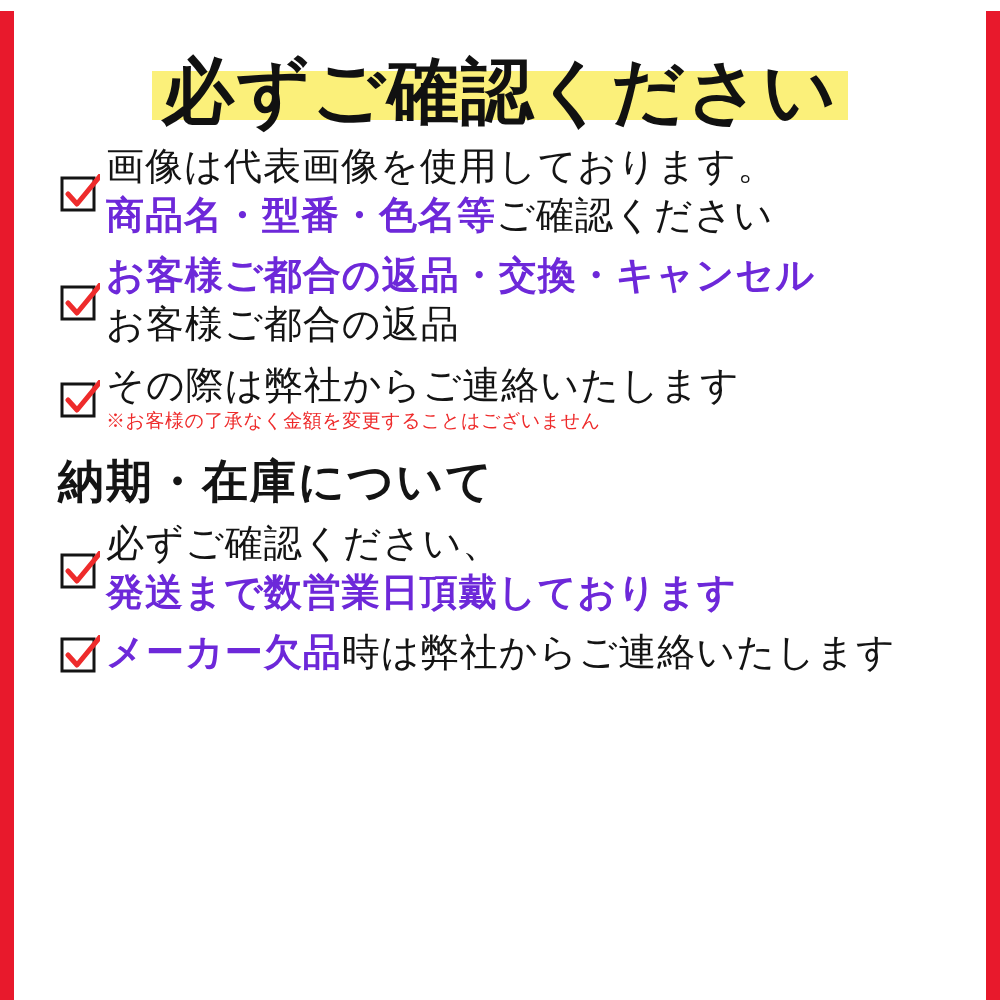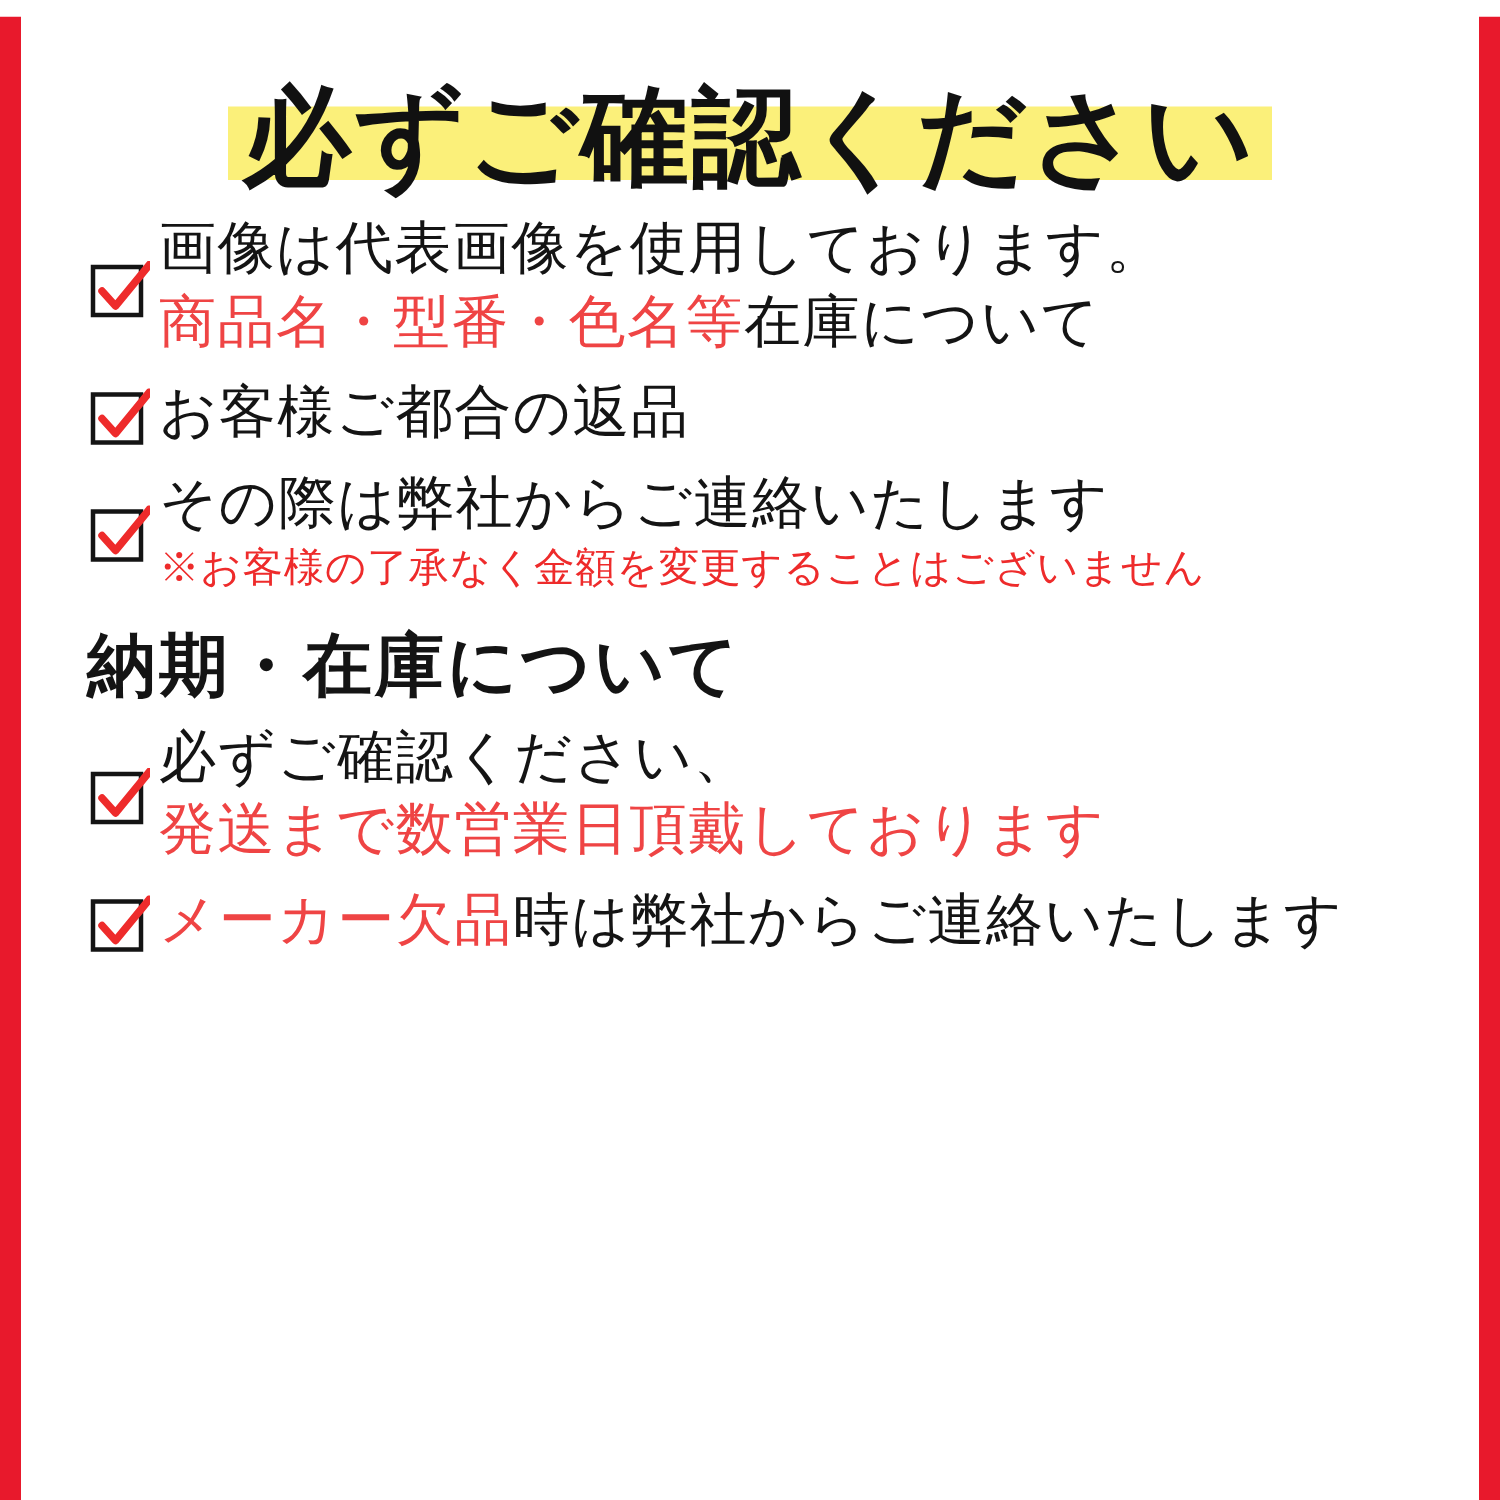--- a/index.html
+++ b/index.html
@@ -104,27 +104,27 @@
     flex: 1 1 auto;
   }
   .line {
     font-size: 38px;
     line-height: 1.28;
     color: #141414;
     letter-spacing: 1px;
     white-space: nowrap;
   }
   .line.small {
-    font-size: 27px;
+    font-size: 19px;
     line-height: 1.3;
     letter-spacing: 0.5px;
   }
   .red {
-    color: #ef4444;
-    font-weight: normal;
+    color: #6d28d9;
+    font-weight: bold;
   }
   .red-note {
     color: #ee2b2b;
   }
   .blk { color: #141414; }
 </style>
 </head>
 <body>
 
 <div class="page">
@@ -142,32 +142,33 @@
 
     <div class="item">
       <span class="check">
         <svg width="40" height="40" viewBox="0 0 40 40">
           <rect x="2" y="4" width="32" height="32" fill="#ffffff" stroke="#141414" stroke-width="3"></rect>
           <path d="M8 20 L17 30 L40 2" fill="none" stroke="#ee2b2b" stroke-width="5" stroke-linecap="round" stroke-linejoin="round"></path>
         </svg>
       </span>
       <span class="lines">
         <div class="line blk">画像は代表画像を使用しております。</div>
-        <div class="line"><span class="red">商品名・型番・色名等</span><span class="blk">在庫について</span></div>
-      </span>
-    </div>
-
-    <div class="item">
-      <span class="check">
-        <svg width="40" height="40" viewBox="0 0 40 40">
-          <rect x="2" y="4" width="32" height="32" fill="#ffffff" stroke="#141414" stroke-width="3"></rect>
-          <path d="M8 20 L17 30 L40 2" fill="none" stroke="#ee2b2b" stroke-width="5" stroke-linecap="round" stroke-linejoin="round"></path>
-        </svg>
-      </span>
-      <span class="lines">
+        <div class="line"><span class="red">商品名・型番・色名等</span><span class="blk">ご確認ください</span></div>
+      </span>
+    </div>
+
+    <div class="item">
+      <span class="check">
+        <svg width="40" height="40" viewBox="0 0 40 40">
+          <rect x="2" y="4" width="32" height="32" fill="#ffffff" stroke="#141414" stroke-width="3"></rect>
+          <path d="M8 20 L17 30 L40 2" fill="none" stroke="#ee2b2b" stroke-width="5" stroke-linecap="round" stroke-linejoin="round"></path>
+        </svg>
+      </span>
+      <span class="lines">
+        <div class="line red">お客様ご都合の返品・交換・キャンセル</div>
         <div class="line blk">お客様ご都合の返品</div>
       </span>
     </div>
 
     <div class="item">
       <span class="check">
         <svg width="40" height="40" viewBox="0 0 40 40">
           <rect x="2" y="4" width="32" height="32" fill="#ffffff" stroke="#141414" stroke-width="3"></rect>
           <path d="M8 20 L17 30 L40 2" fill="none" stroke="#ee2b2b" stroke-width="5" stroke-linecap="round" stroke-linejoin="round"></path>
         </svg>

